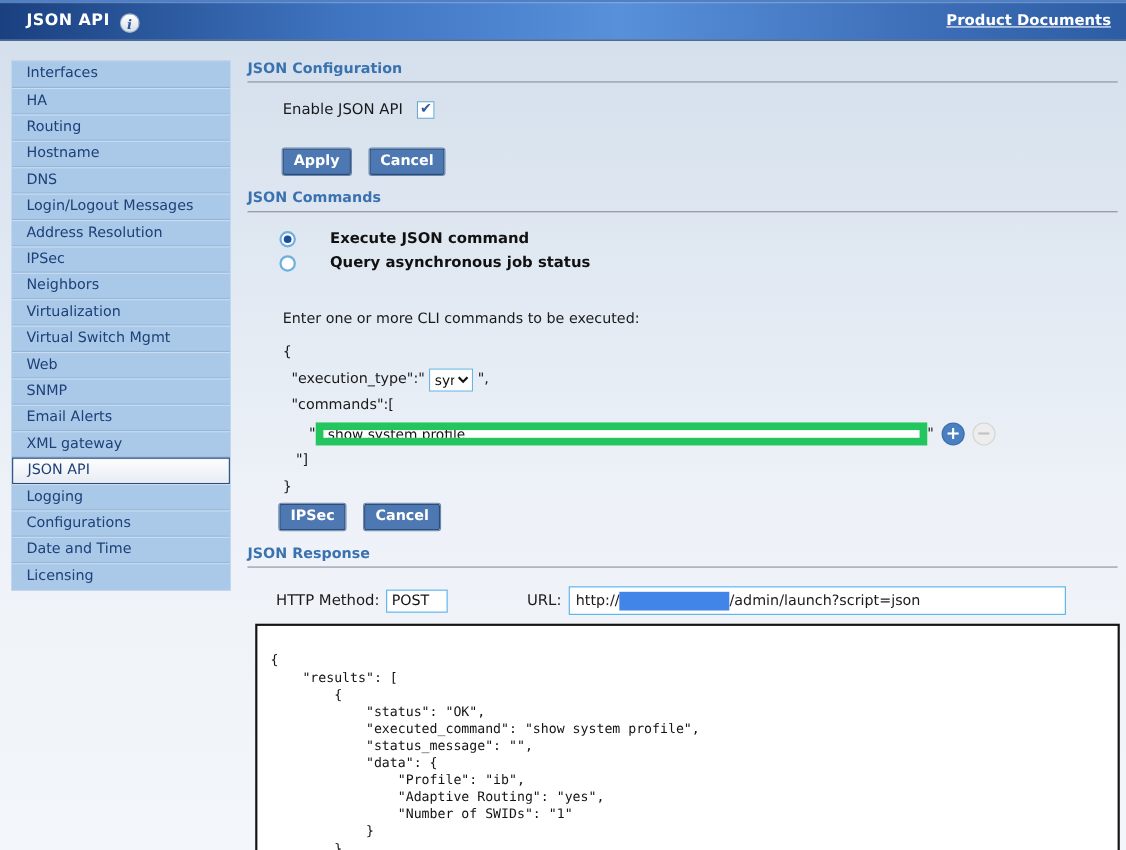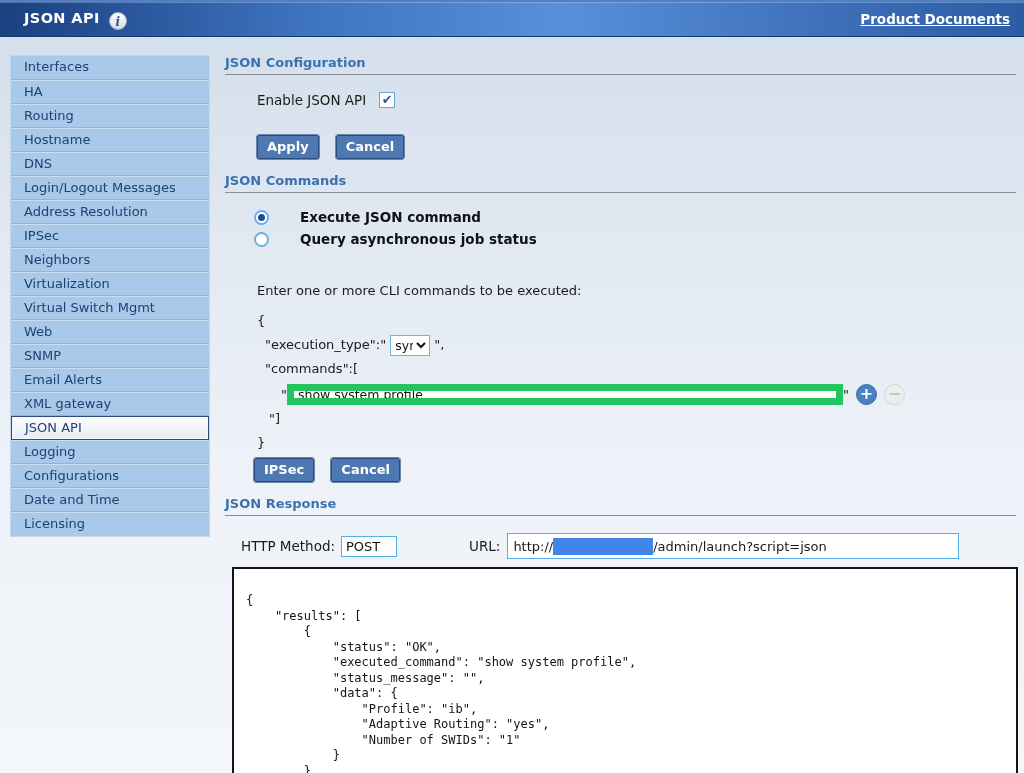--- a/index.html
+++ b/index.html
@@ -111,21 +111,21 @@
     width:21px; height:21px; border-radius:50%; flex:none;
     text-align:center; font-weight:bold; cursor:pointer; margin-left:7px;
     line-height:18px; font-size:16px;
   }
   .round-btn.add { background:#4a7fc1; color:#fff; border:1px solid #3c6ca8; }
   .round-btn.remove { background:#ededed; color:#c2c2c2; border:1px solid #d4d4d4; }
   .close-array { margin-left:44px; }
   .submit-row { margin:3px 0 0 29px; }
 
   .sec-response { margin-top:14px; }
-  .resp-row { margin:17px 0 0 16px; display:flex; align-items:center; font-size:13.5px; color:#1a1a1a; }
+  .resp-row { margin:17px 0 0 26px; display:flex; align-items:center; font-size:13.5px; color:#1a1a1a; }
   .method-input {
     width:56px; height:21px; border:1px solid #52b0e8; background:#fff;
     font-family:inherit; font-size:13px; padding:1px 4px; margin-left:6px; color:#111;
   }
   .url-label { margin-left:72px; }
   .url-box {
     display:flex; align-items:center; border:1px solid #52b0e8; background:#fff;
     height:22px; width:452px; margin-left:7px; font-size:13px; padding:12px 5px;
     white-space:nowrap; overflow:hidden; cursor:text;
   }

